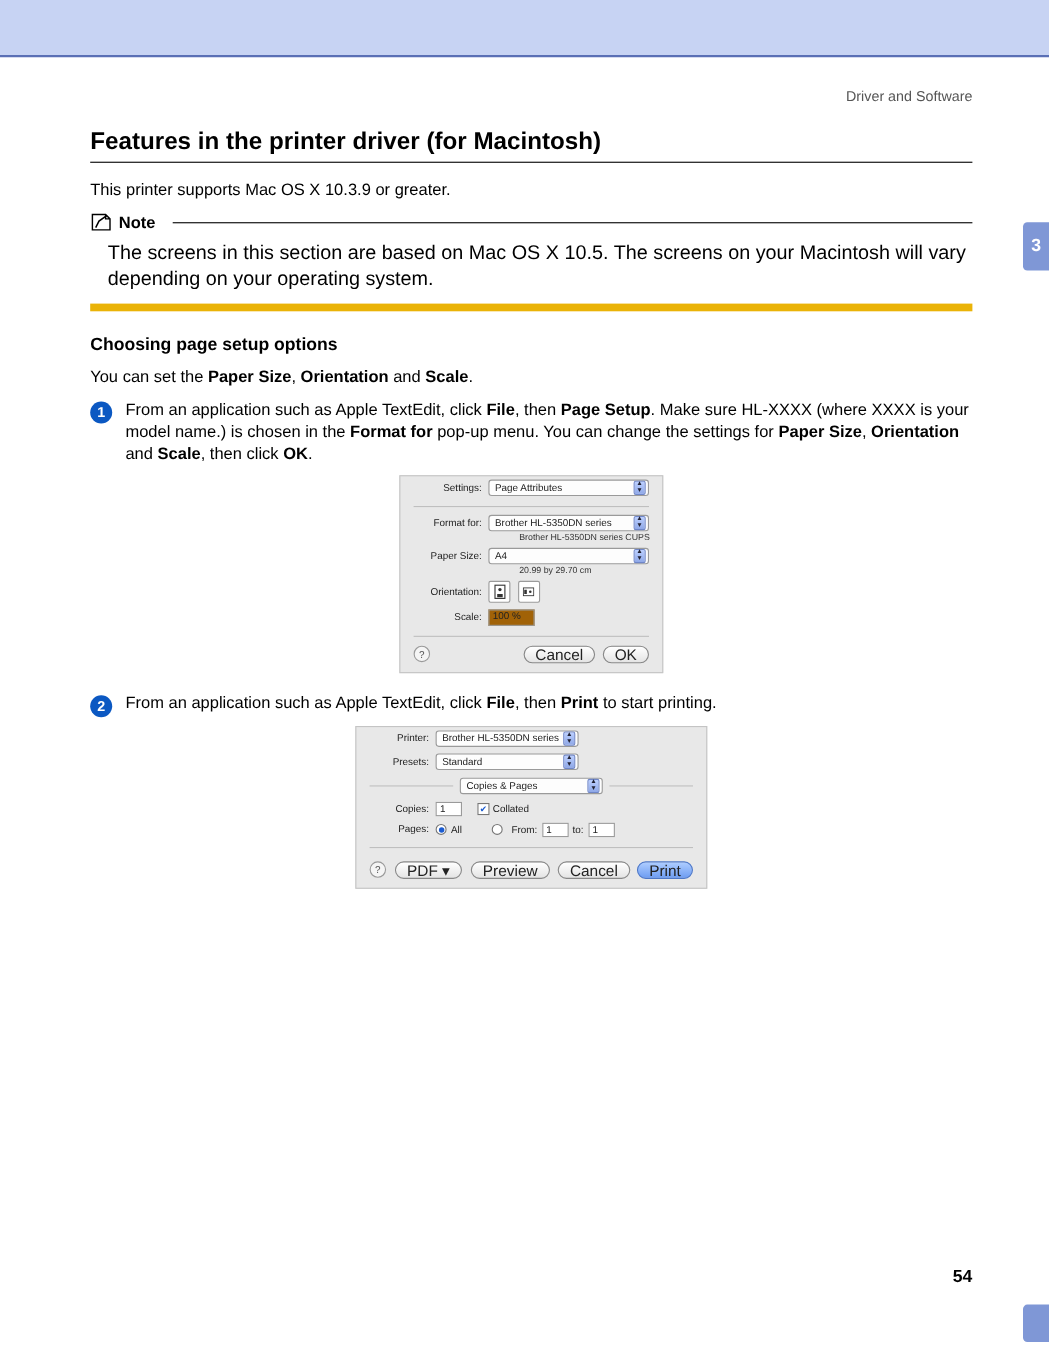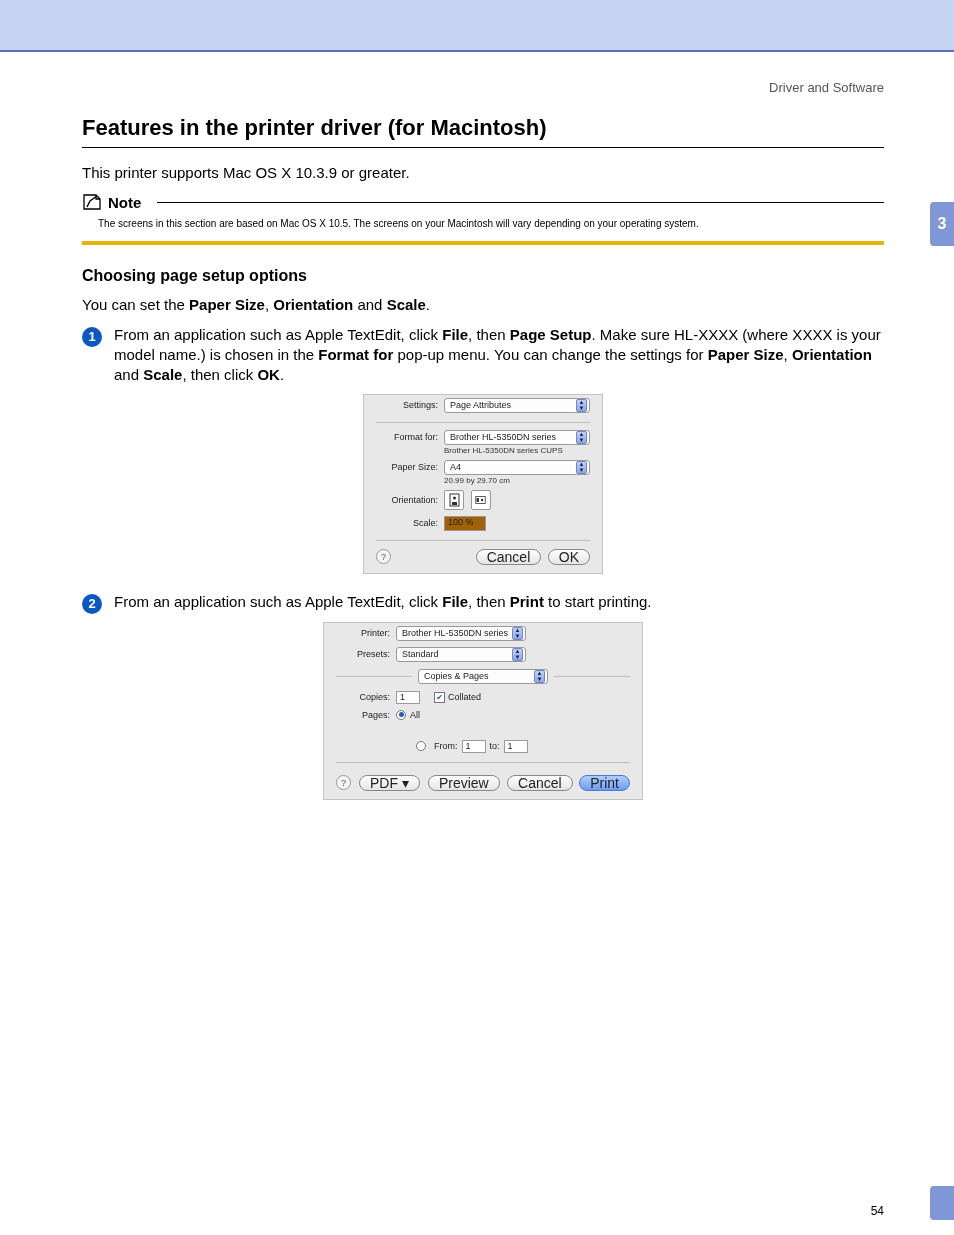--- a/index.html
+++ b/index.html
@@ -47,23 +47,23 @@
     flex: 1;
     border-top: 1px solid #000;
     margin-left: 10px;
   }
   .note-label { font-weight: bold; font-size: 15px; }
   .note-icon {
     width: 20px; height: 18px;
     display: inline-flex; align-items: center; justify-content: center;
   }
   .note-body {
-    font-size: 10px;
+    font-size: 18px;
     padding: 6px 0 10px 16px;
-    border-bottom: 4px solid #eab308;
+    border-bottom: 7px solid #eab308;
     line-height: 1.35;
   }
   h2.subhead {
     font-size: 16px;
     font-weight: bold;
     margin: 22px 0 10px 0;
   }
   .para { font-size: 15px; line-height: 1.35; margin: 0 0 10px 0; }
   .step {
     display: flex;
@@ -100,22 +100,22 @@
     width: 24px; height: 44px;
     background: #7f97d6;
     border-radius: 4px 0 0 4px;
     color: #fff;
     display: flex; align-items: center; justify-content: center;
     font-size: 16px; font-weight: bold;
   }
   .page-num {
     position: absolute;
     right: 70px;
-    top: 1204px;
-    font-size: 12px; font-weight: normal;
+    top: 1152px;
+    font-size: 16px; font-weight: bold;
   }
   .foot-bar {
     position: absolute;
     right: 0; top: 1186px;
     width: 24px; height: 34px;
     background: #7f97d6;
     border-radius: 4px 0 0 4px;
   }
 
   
@@ -154,21 +154,21 @@
     background: linear-gradient(#bcd0ff,#8fa8e8);
     border: 1px solid #6f86c8;
     border-radius: 2px;
     font-size: 6px; line-height: 6px;
     display: flex; flex-direction: column; align-items: center; justify-content: center;
     color: #223;
   }
   .subtext {
     font-size: 8px; color: #333;
     padding-left: 80px;
-    margin-top: -2px; margin-bottom: 2px;
+    margin-top: -2px; margin-bottom: 2px; margin-left: 28px;
   }
   .orient-btn {
     width: 20px; height: 20px;
     background: #fff; border: 1px solid #9a9a9a; border-radius: 2px;
     display: inline-flex; align-items: center; justify-content: center;
     margin-right: 4px;
   }
   .orient-btn svg { width: 11px; height: 14px; }
   .scale-input {
     width: 42px; height: 15px;
@@ -377,21 +377,21 @@
     <div class="print-select-row">
       <span class="lbl">Copies:</span>
       <span class="mini-input">1</span>
       <span style="margin-left:8px; display:flex; align-items:center;">
         <span class="chk">✔</span>
         <span>Collated</span>
       </span>
     </div>
     <div class="print-select-row" style="align-items:flex-start;">
       <span class="lbl">Pages:</span>
-      <span style="display:flex; flex-direction:column; gap:20px;">
+      <span style="display:flex; flex-direction:row; gap:7px;">
         <span style="display:flex; align-items:center;">
           <span class="radio sel"></span>
           <span>All</span>
         </span>
         <span style="display:flex; align-items:center; gap:4px;padding-left:20px;">
           <span class="radio"></span>
           <span>From:</span>
           <span class="mini-input">1</span>
           <span>to:</span>
           <span class="mini-input">1</span>

